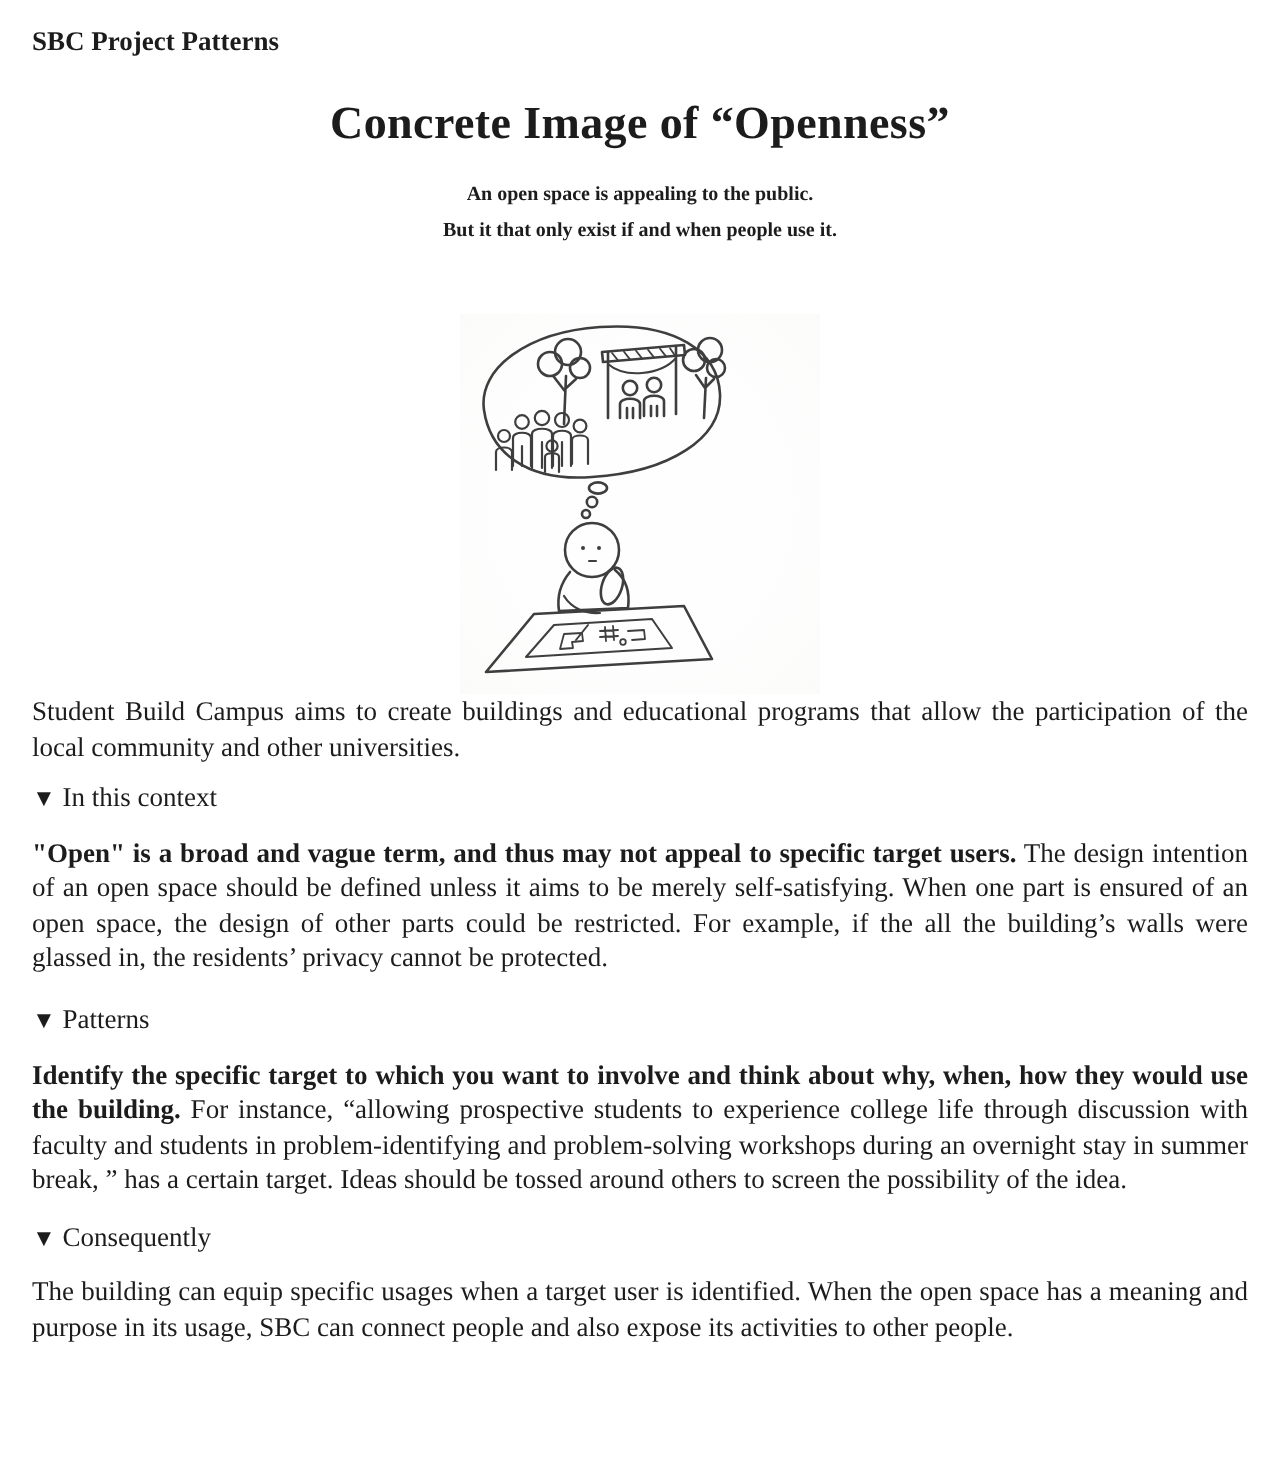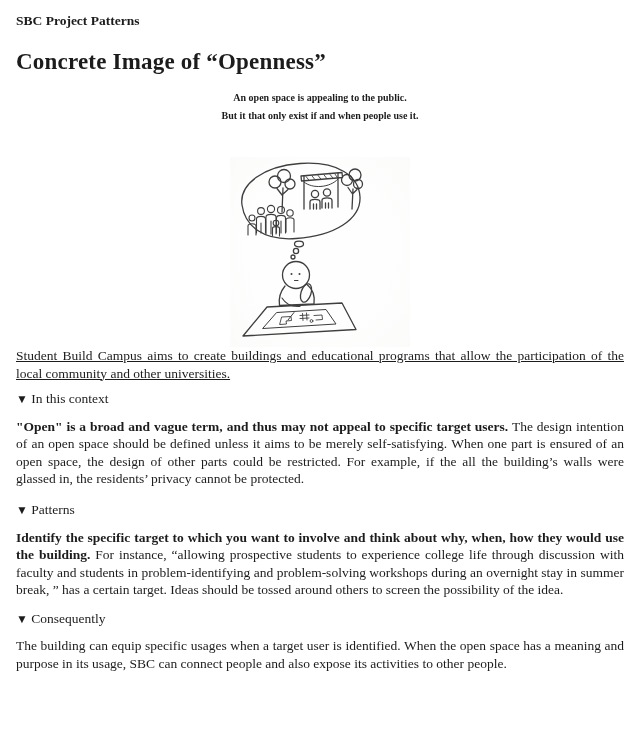--- a/index.html
+++ b/index.html
@@ -12,21 +12,21 @@
   }
   .page { padding: 12px 16px 0 16px; }
 
   .doc-header {
     font-size: 13.5px;
     font-weight: bold;
     line-height: 17px;
   }
 
   .doc-title {
-    text-align: left;
+    text-align: center;
     font-size: 23px;
     font-weight: bold;
     line-height: 28px;
     margin-top: 19px;
     letter-spacing: 0.2px;
   }
 
   .doc-subtitle {
     text-align: center;
     font-weight: bold;
@@ -44,21 +44,21 @@
   .illustration-wrap svg {
     background: radial-gradient(ellipse at center, #fefefe 55%, #fbfbfa 100%);
   }
 
   p.body-par {
     font-size: 13.5px;
     line-height: 17.6px;
     text-align: justify;
     margin: 0;
   }
-  .par-intro { margin-top: 22px; text-decoration: underline; }
+  .par-intro { margin-top: 22px; }
 
   .section-heading {
     text-align: left;
     font-size: 13.5px;
     line-height: 17.5px;
     margin: 11px 0 9px 0;
   }
   .section-heading .marker { font-size: 12px; }
   .h-context { margin-top: 8px; }
   .h-therefore { margin-top: 13px; }

